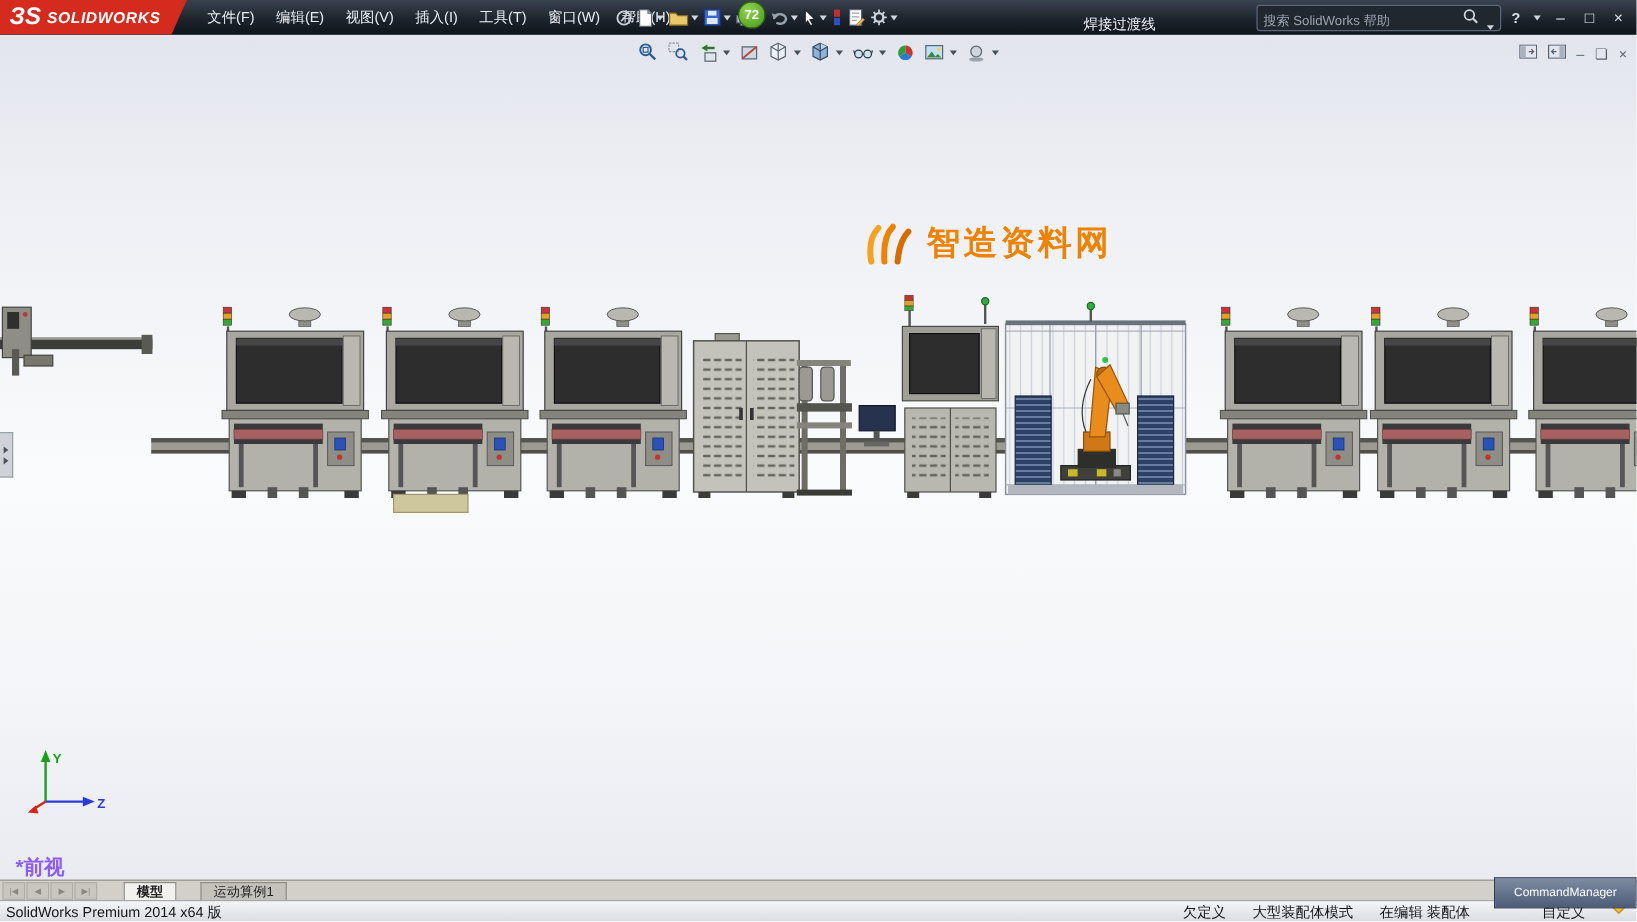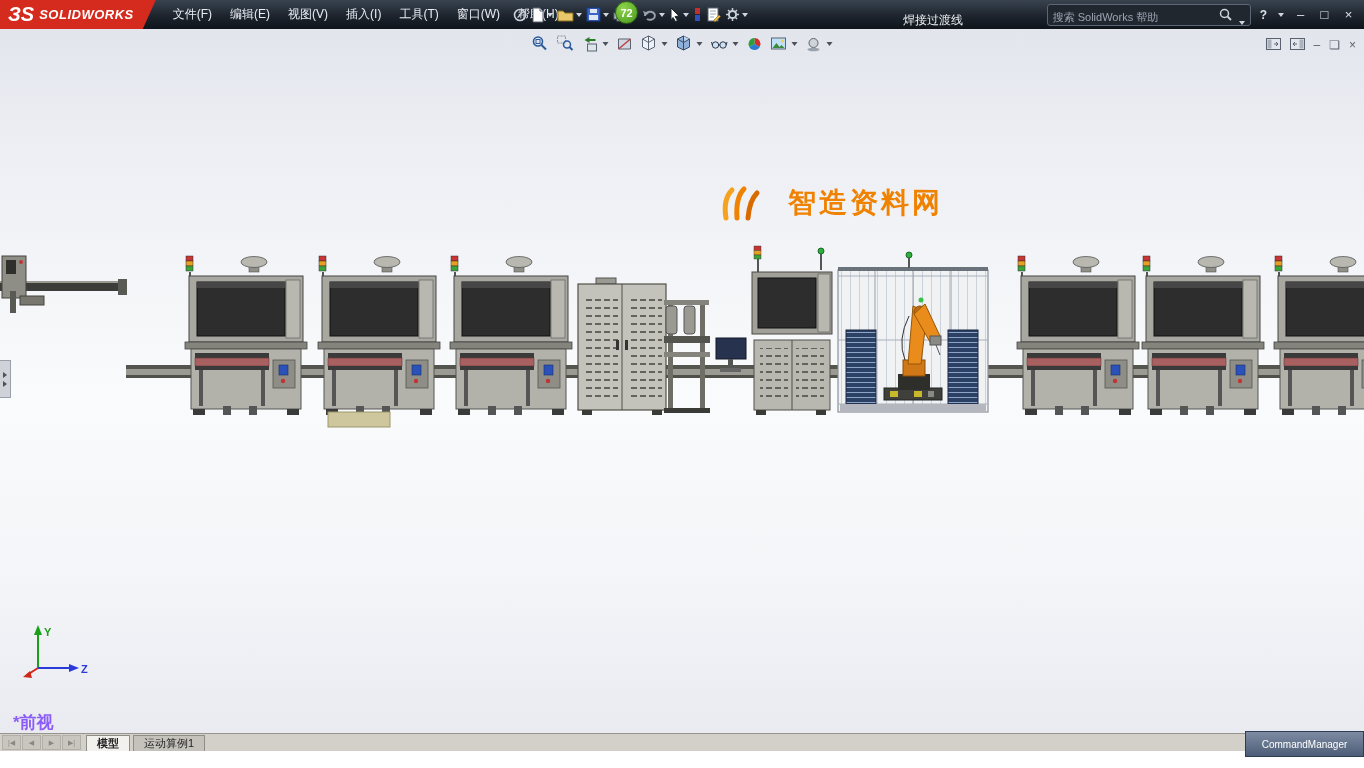--- a/index.html
+++ b/index.html
@@ -36,37 +36,37 @@
   .view-toolbar{position:absolute;top:33px;left:50%;transform:translateX(-50%);
     display:flex;align-items:center;gap:4px;z-index:30;}
   .vbtn{display:flex;align-items:center;gap:2px;padding:2px;}
   .doc-controls{position:absolute;top:36px;right:8px;display:flex;gap:9px;align-items:center;z-index:30;}
   .dcglyph{color:#5a6270;font-size:12px;line-height:14px;}
 
   
   .viewport{position:absolute;top:29px;left:0;right:0;height:704px;
     background:linear-gradient(180deg,#e2e5ec 0%,#edeff4 18%,#fafbfc 52%,#f3f5f8 78%,#e9ebf1 100%);}
   .scene{position:absolute;left:0;top:0;width:1364px;height:768px;z-index:5;}
-  .watermark{position:absolute;left:716px;top:184px;display:flex;align-items:center;gap:26px;z-index:6;}
+  .watermark{position:absolute;left:716px;top:184px;display:flex;align-items:center;gap:10px;z-index:6;}
   .watermark-text{font-size:28px;font-weight:bold;color:#ef8200;letter-spacing:3px;white-space:nowrap;}
   .triad{position:absolute;left:22px;top:624px;z-index:6;}
   .view-label{position:absolute;left:13px;top:711px;font-size:17px;font-weight:600;color:#8b5cf6;z-index:6;}
   .expand-tab{position:absolute;left:0;top:360px;width:10px;height:36px;background:#cfd3d9;
     border:1px solid #9aa0a8;border-left:none;display:flex;flex-direction:column;
     align-items:center;justify-content:center;gap:3px;z-index:6;}
   .tri-r{width:0;height:0;border-top:3px solid transparent;border-bottom:3px solid transparent;border-left:4px solid #4c525a;}
 
   
   .tabbar{position:absolute;left:0;right:0;top:733px;height:17px;background:#d3d0ca;
     border-top:1px solid #97948e;display:flex;align-items:center;z-index:10;}
   .tabnav{display:flex;align-items:center;gap:1px;padding:0 2px;}
   .navbtn{width:17px;height:13px;background:#c9c6c0;border:1px solid #b2afa9;color:#8a8880;
     font-size:7px;display:flex;align-items:center;justify-content:center;}
   .tab{height:15px;display:flex;align-items:center;padding:0 10px;font-size:11px;color:#222;
-    border:1px solid #8f8d87;border-bottom:none;margin-left:3px;white-space:nowrap;}
+    border:1px solid #8f8d87;border-bottom:none;margin-left:20px;white-space:nowrap;}
   .tab.active{background:#f2f1ed;font-weight:bold;}
   .tab.inactive{background:#c5c2bc;}
   .cmgr{position:absolute;right:0;top:731px;width:117px;height:24px;z-index:20;
     background:linear-gradient(#7d8ca3,#4d5d77);border:1px solid #2d3d55;color:#fff;font-size:10px;
     display:flex;align-items:center;justify-content:center;}
   .statusbar{position:absolute;left:0;right:0;top:750px;height:18px;z-index:12;
     background:linear-gradient(#f4f5f7,#d8dbe1);border-top:1px solid #a5a9b1;
     display:flex;align-items:center;font-size:12px;color:#15151a;padding:0 5px;}
   .sb-spacer{flex:1;}
   .sb-right{display:flex;align-items:center;gap:22px;margin-right:4px;}
@@ -464,14 +464,29 @@
       <span class="navbtn">◀</span>
       <span class="navbtn">▶</span>
       <span class="navbtn">▶|</span>
     </div>
     <span class="tab active">模型</span>
     <span class="tab inactive">运动算例1</span>
   </div>
 
   <div class="cmgr">CommandManager</div>
 
+  <div class="statusbar">
+    <span>SolidWorks Premium 2014 x64 版</span>
+    <span class="sb-spacer"></span>
+    <span class="sb-right">
+      <span>欠定义</span>
+      <span>大型装配体模式</span>
+      <span>在编辑 装配体</span>
+      <span class="sb-customize">自定义</span>
+      <span>
+        <svg width="12" height="10">
+            <path d="M1 2l5 5 5-5" fill="#f5c542" stroke="#c8901a" stroke-width="1.2"></path>
+          </svg>
+      </span>
+    </span>
+  </div>
 
 </div>
 
 </body></html>

